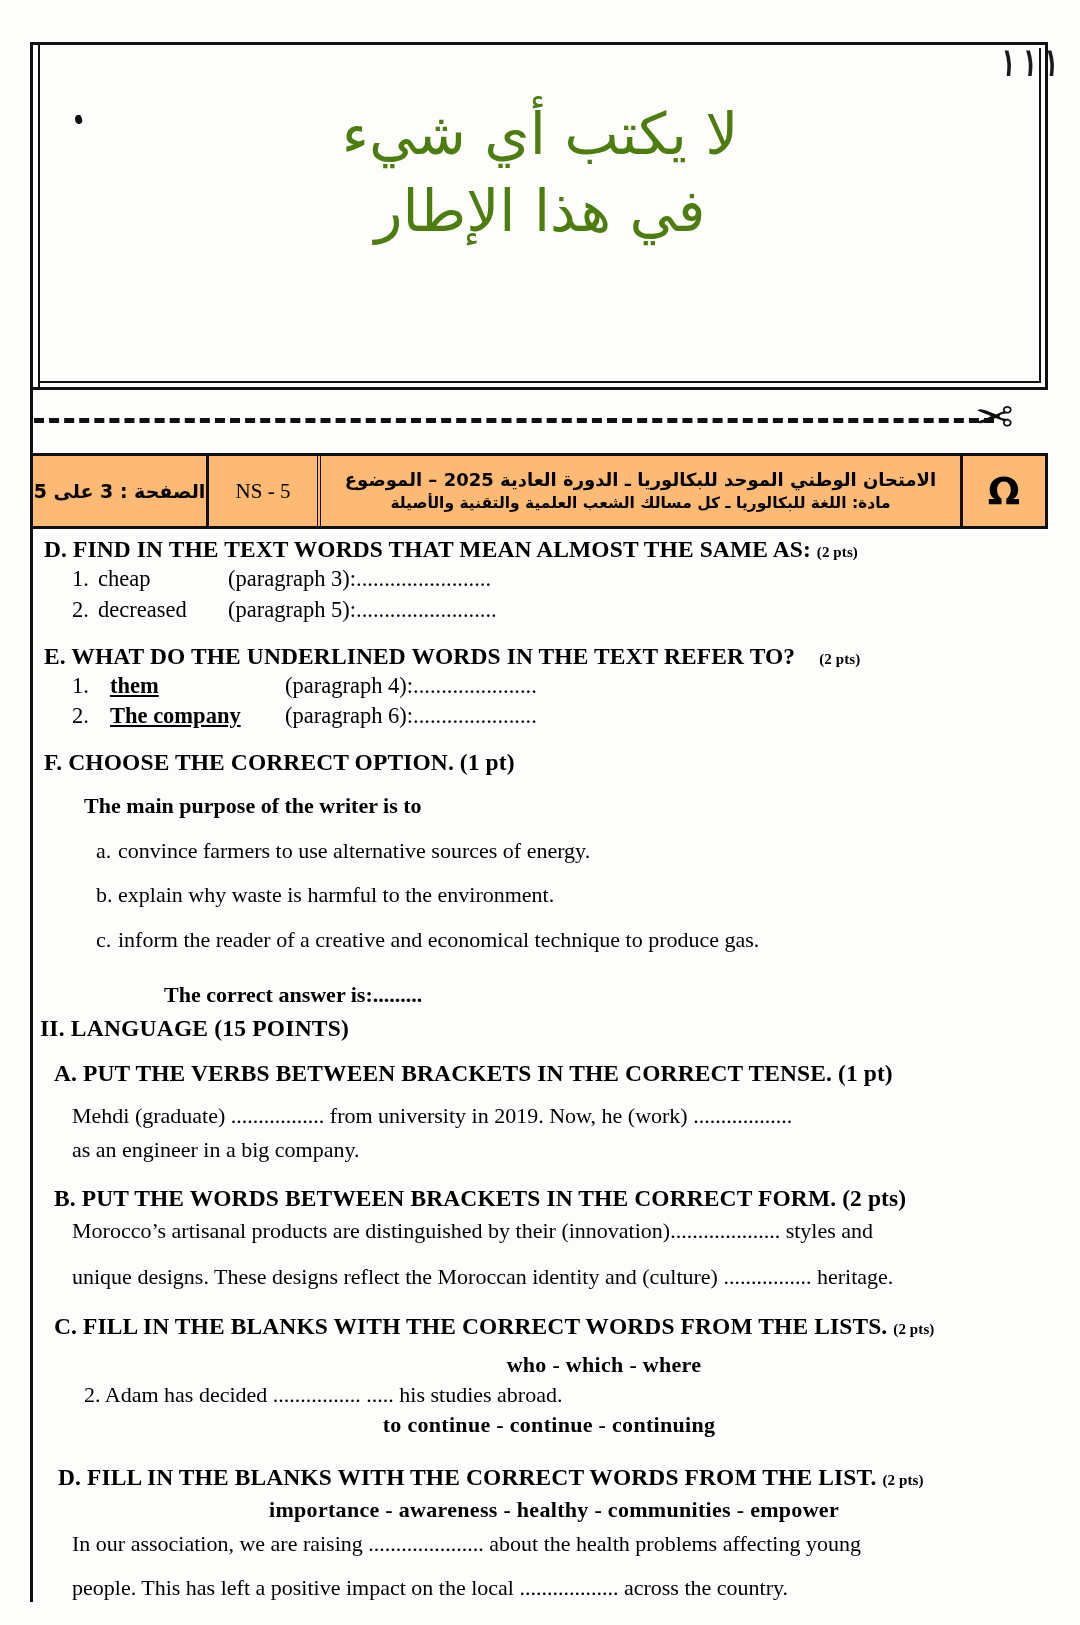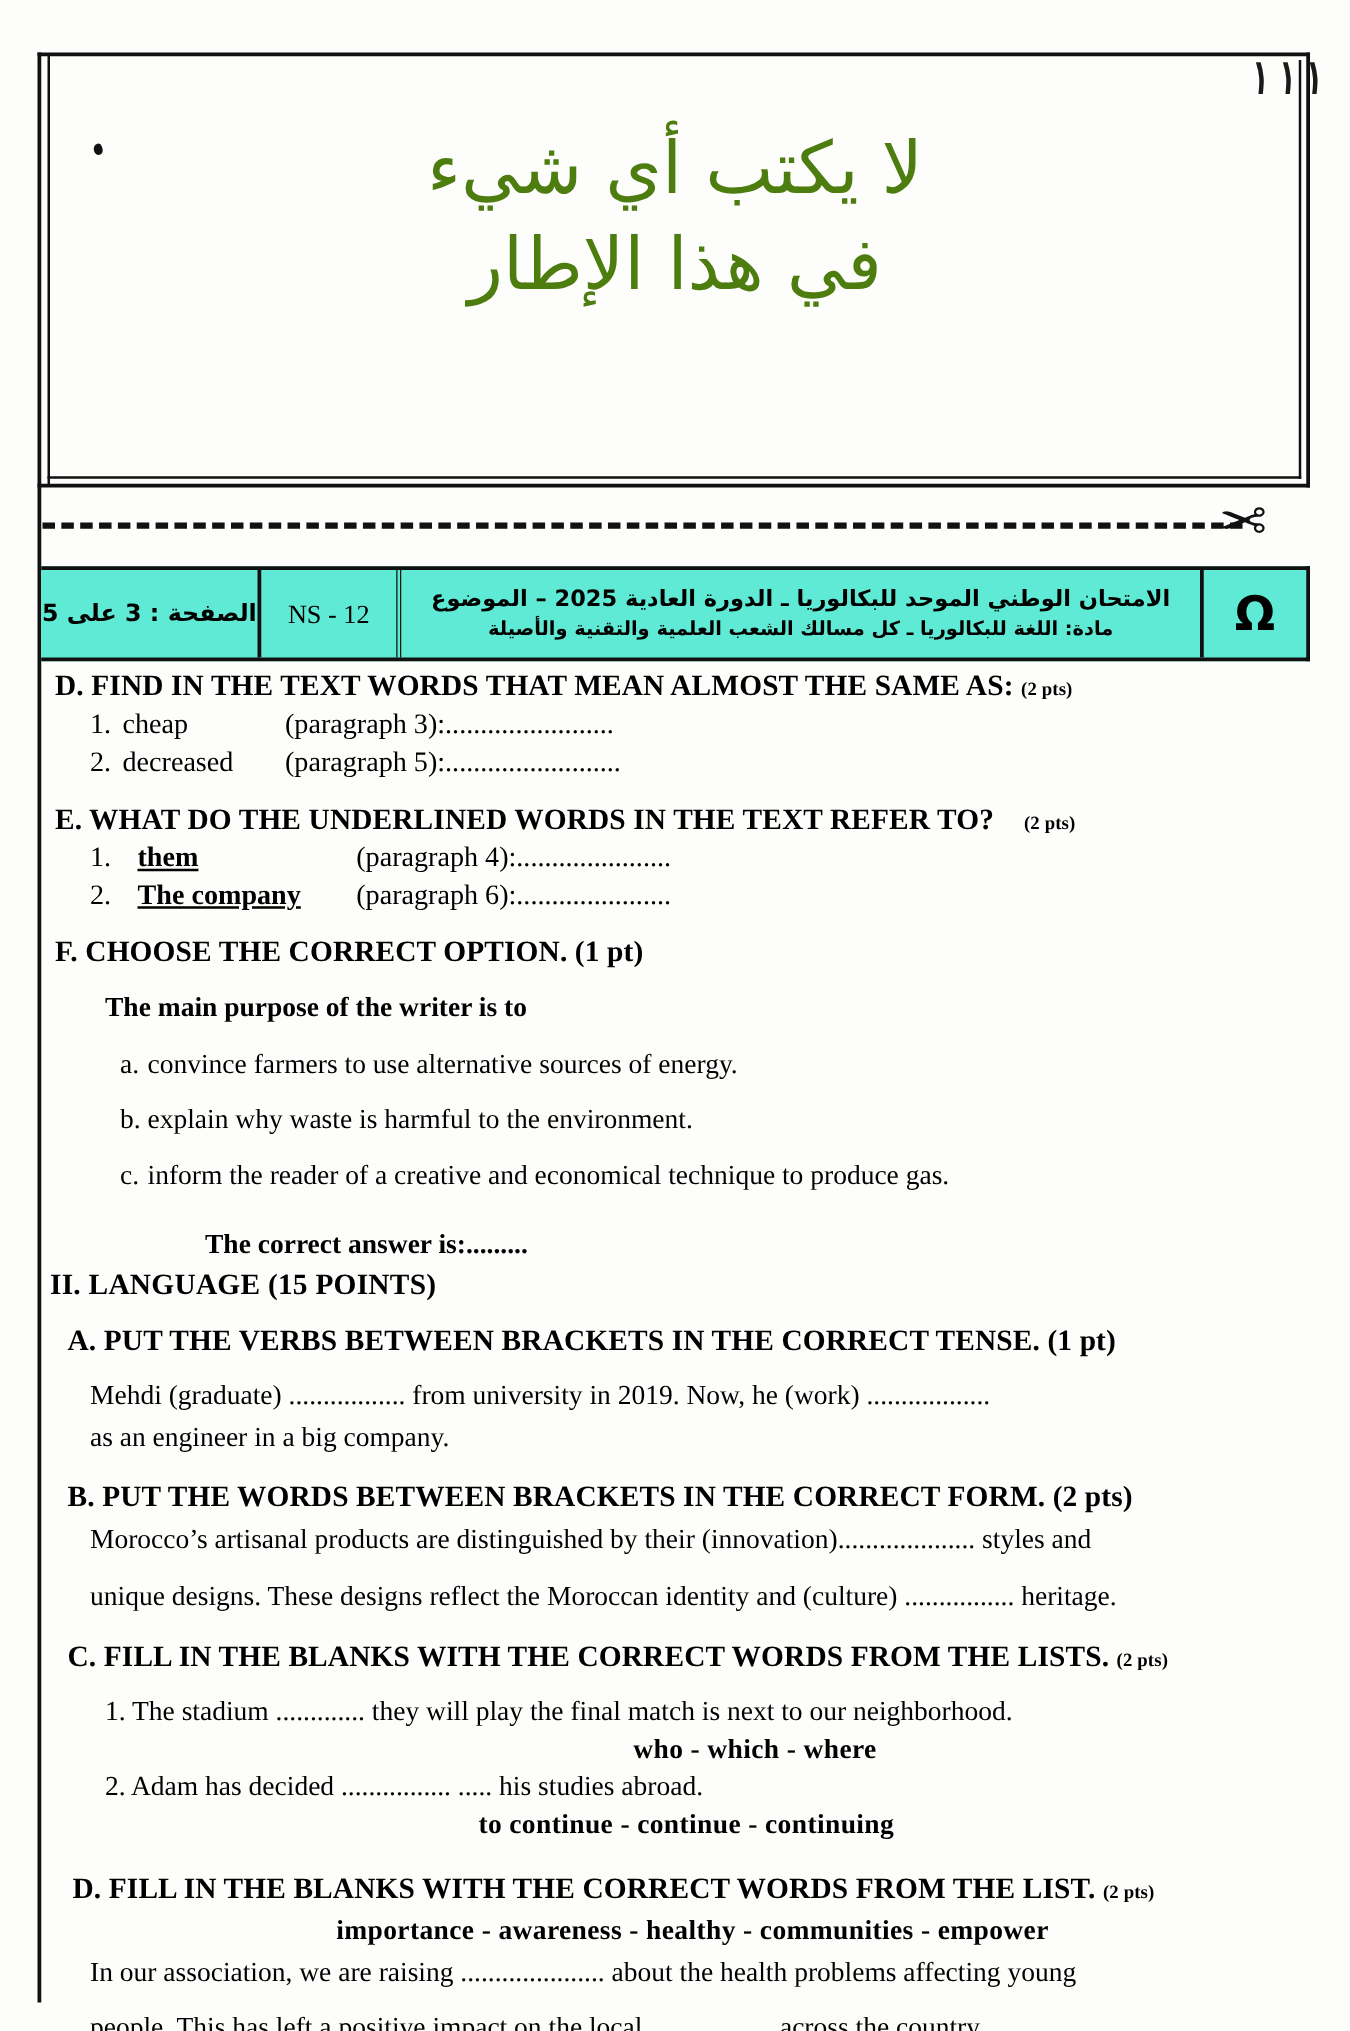--- a/index.html
+++ b/index.html
@@ -120,21 +120,21 @@
     position: absolute;
     left: 33px;
     top: 453px;
     width: 1015px;
     height: 76px;
     box-sizing: border-box;
     border: 3px solid #111;
     border-left: none;
     display: flex;
     align-items: stretch;
-    background: #5eead4;
+    background: #fdba74;
   }
   .hdr-cell {
     display: flex;
     align-items: center;
     justify-content: center;
     box-sizing: border-box;
   }
   .hdr-page {
     width: 176px;
     direction: rtl;
@@ -263,21 +263,21 @@
   <div class="arabic-warn">
     <span class="l1">لا يكتب أي شيء</span>
     <span class="l2">في هذا الإطار</span>
   </div>
 
   <div class="cutline"></div>
   <div class="scissors">✂</div>
 
   <div class="hdr">
     <div class="hdr-cell hdr-page">الصفحة : 3 على 5</div>
-    <div class="hdr-cell hdr-code">NS - 12</div>
+    <div class="hdr-cell hdr-code">NS - 5</div>
     <div class="hdr-cell hdr-title">
       <div class="t1">الامتحان الوطني الموحد للبكالوريا  ـ الدورة العادية 2025 – الموضوع</div>
       <div class="t2">مادة: اللغة للبكالوريا ـ كل مسالك الشعب العلمية والتقنية والأصيلة</div>
     </div>
     <div class="hdr-cell hdr-omega">Ω</div>
   </div>
 
   <div class="content">
 
     <div class="sec-head">
@@ -355,26 +355,20 @@
       <span>heritage.</span>
     </div>
 
     <div class="gap-m"></div>
 
     <div class="sec-head indent1" style="padding-left:10px">
       <span>C. FILL IN THE BLANKS WITH THE CORRECT WORDS FROM THE LISTS.</span>
       <span class="pts">(2 pts)</span>
     </div>
     <div class="gap-s"></div>
-    <div class="para indent2">
-      <span>1.</span>
-      <span>The stadium</span>
-      <span>.............</span>
-      <span>they will play the final match is next to our neighborhood.</span>
-    </div>
     <div class="wordlist l1">who  -  which  -  where</div>
     <div class="para indent2">
       <span>2.</span>
       <span>Adam has decided</span>
       <span>................ .....</span>
       <span>his studies abroad.</span>
     </div>
     <div class="wordlist l2">to continue   -   continue   -   continuing</div>
 
     <div class="gap-l"></div>

